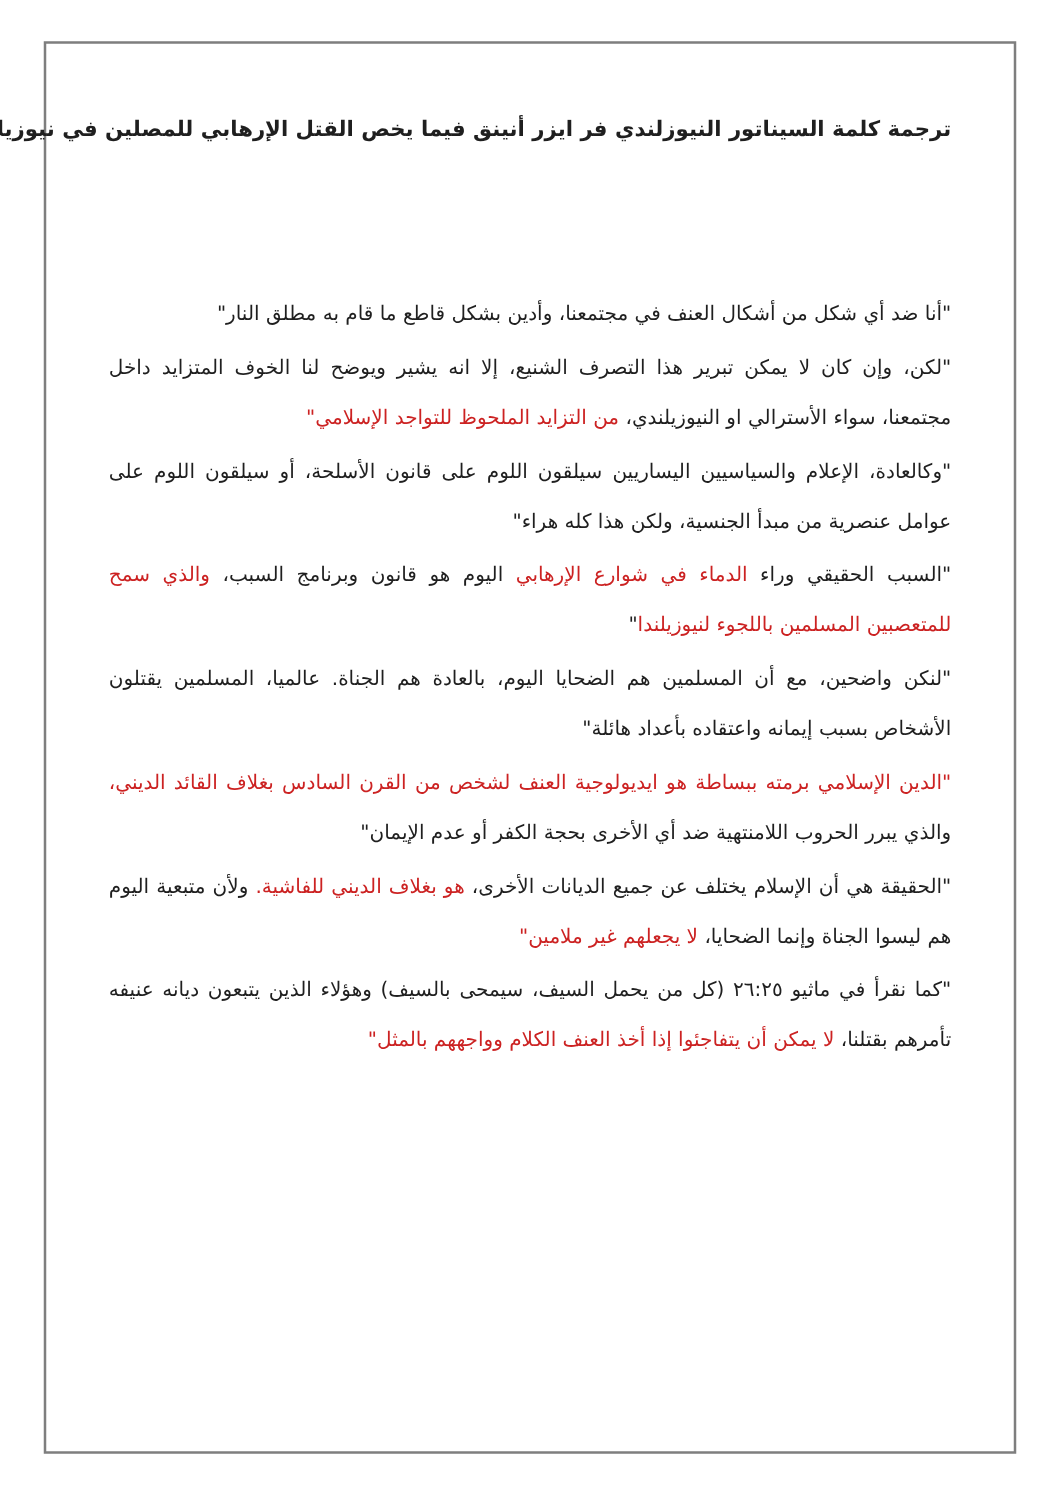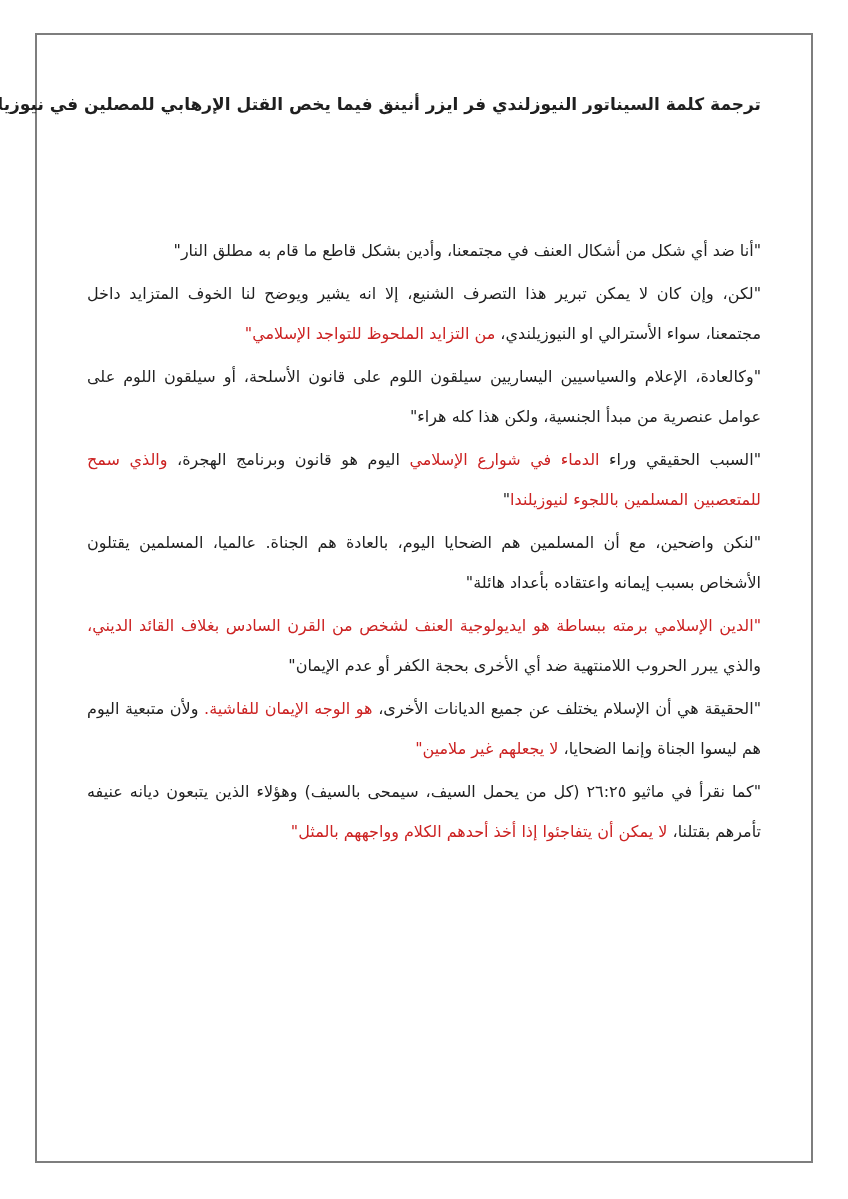--- a/index.html
+++ b/index.html
@@ -60,25 +60,25 @@
     <div class="content" dir="rtl">
 
       <h1 class="title">ترجمة كلمة السيناتور النيوزلندي فر ايزر أنينق فيما يخص القتل الإرهابي للمصلين في نيوزيلندا</h1>
 
       <p class="para first"><span class="run black">"أنا ضد أي شكل من أشكال العنف في مجتمعنا، وأدين بشكل قاطع ما قام به مطلق النار"</span></p>
 
       <p class="para"><span class="run black">"لكن، وإن كان لا يمكن تبرير هذا التصرف الشنيع، إلا انه يشير ويوضح لنا الخوف المتزايد داخل مجتمعنا، سواء الأسترالي او النيوزيلندي، </span><span class="run red">من التزايد الملحوظ للتواجد الإسلامي"</span></p>
 
       <p class="para"><span class="run black">"وكالعادة، الإعلام والسياسيين اليساريين سيلقون اللوم على قانون الأسلحة، أو سيلقون اللوم على عوامل عنصرية من مبدأ الجنسية، ولكن هذا كله هراء"</span></p>
 
-      <p class="para"><span class="run black">"السبب الحقيقي وراء </span><span class="run red">الدماء في شوارع الإسلامي</span><span class="run black"> اليوم هو قانون وبرنامج الهجرة، </span><span class="run red">والذي سمح للمتعصبين المسلمين باللجوء لنيوزيلندا</span><span class="run black">"</span></p>
+      <p class="para"><span class="run black">"السبب الحقيقي وراء </span><span class="run red">الدماء في شوارع الإرهابي</span><span class="run black"> اليوم هو قانون وبرنامج السبب، </span><span class="run red">والذي سمح للمتعصبين المسلمين باللجوء لنيوزيلندا</span><span class="run black">"</span></p>
 
       <p class="para"><span class="run black">"لنكن واضحين، مع أن المسلمين هم الضحايا اليوم، بالعادة هم الجناة. عالميا، المسلمين يقتلون الأشخاص بسبب إيمانه واعتقاده بأعداد هائلة"</span></p>
 
       <p class="para"><span class="run red">"الدين الإسلامي برمته ببساطة هو ايديولوجية العنف لشخص من القرن السادس بغلاف القائد الديني، </span><span class="run black">والذي يبرر الحروب اللامنتهية ضد أي الأخرى بحجة الكفر أو عدم الإيمان"</span></p>
 
-      <p class="para"><span class="run black">"الحقيقة هي أن الإسلام يختلف عن جميع الديانات الأخرى، </span><span class="run red">هو الوجه الإيمان للفاشية.</span><span class="run black"> ولأن متبعية اليوم هم ليسوا الجناة وإنما الضحايا، </span><span class="run red">لا يجعلهم غير ملامين"</span></p>
+      <p class="para"><span class="run black">"الحقيقة هي أن الإسلام يختلف عن جميع الديانات الأخرى، </span><span class="run red">هو بغلاف الديني للفاشية.</span><span class="run black"> ولأن متبعية اليوم هم ليسوا الجناة وإنما الضحايا، </span><span class="run red">لا يجعلهم غير ملامين"</span></p>
 
-      <p class="para"><span class="run black">"كما نقرأ في ماثيو ٢٦:٢٥ (كل من يحمل السيف، سيمحى بالسيف) وهؤلاء الذين يتبعون ديانه عنيفه تأمرهم بقتلنا، </span><span class="run red">لا يمكن أن يتفاجئوا إذا أخذ أحدهم الكلام وواجههم بالمثل"</span></p>
+      <p class="para"><span class="run black">"كما نقرأ في ماثيو ٢٦:٢٥ (كل من يحمل السيف، سيمحى بالسيف) وهؤلاء الذين يتبعون ديانه عنيفه تأمرهم بقتلنا، </span><span class="run red">لا يمكن أن يتفاجئوا إذا أخذ العنف الكلام وواجههم بالمثل"</span></p>
 
     </div>
   </div>
 </div>
 
 </body></html>

